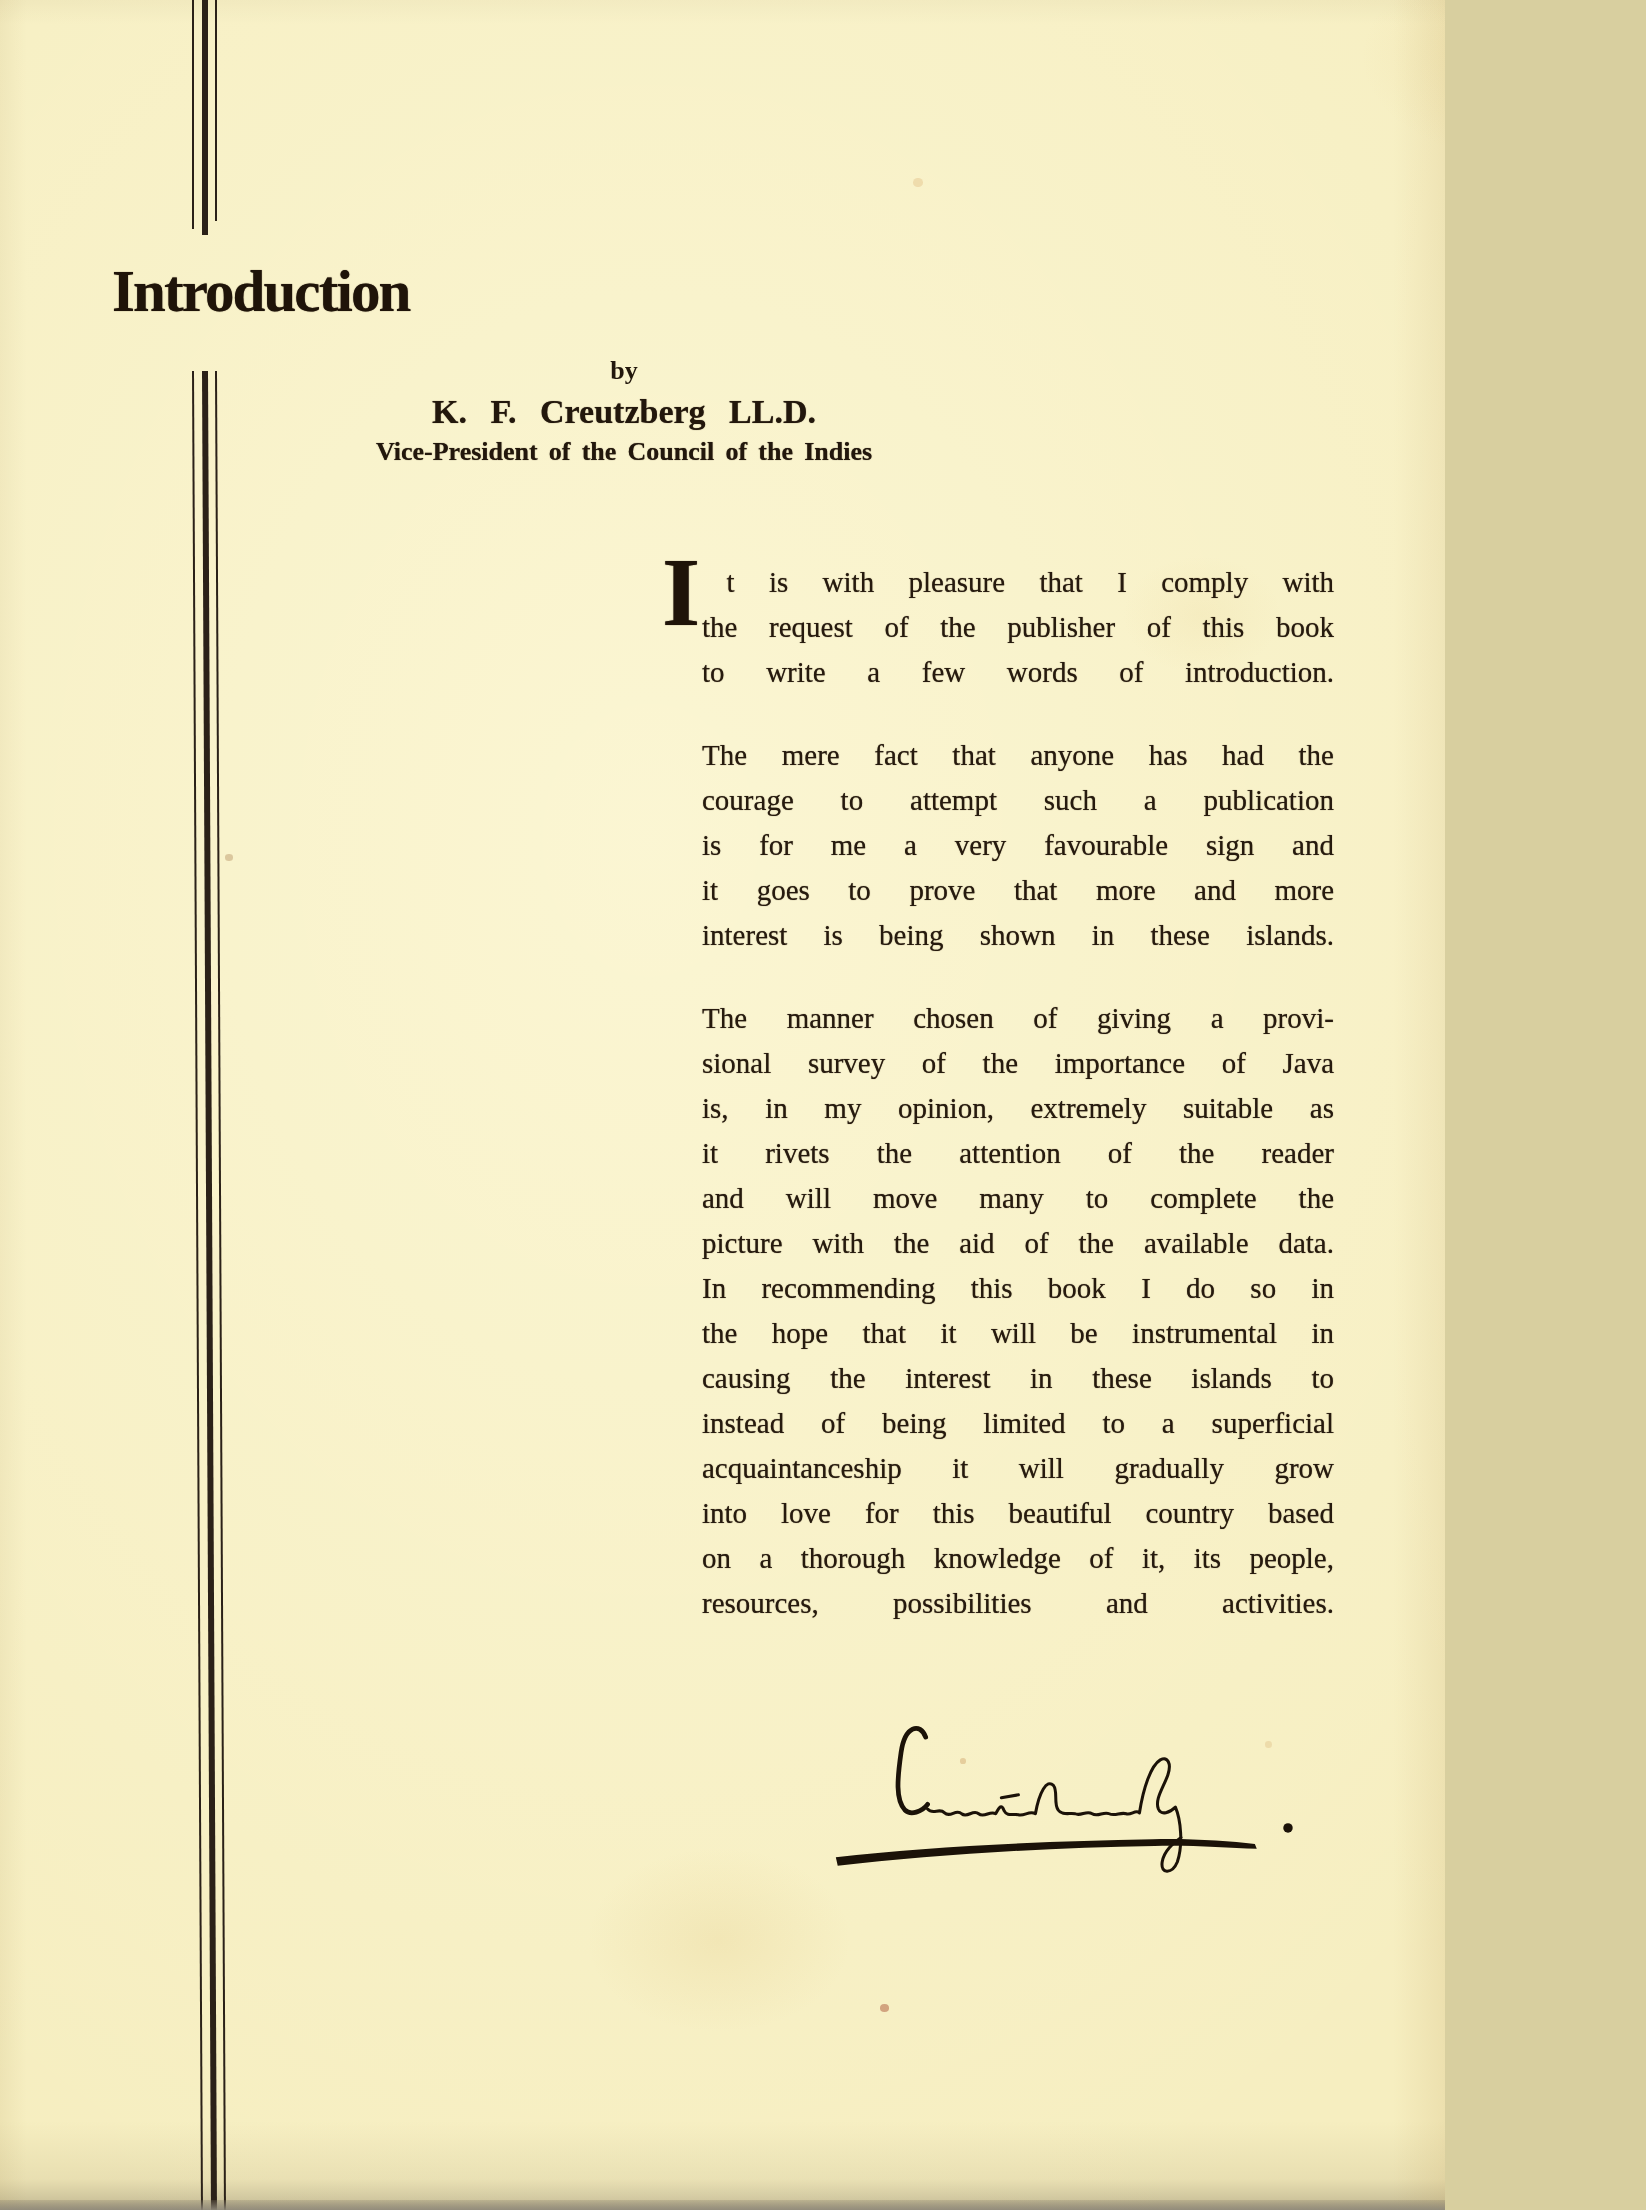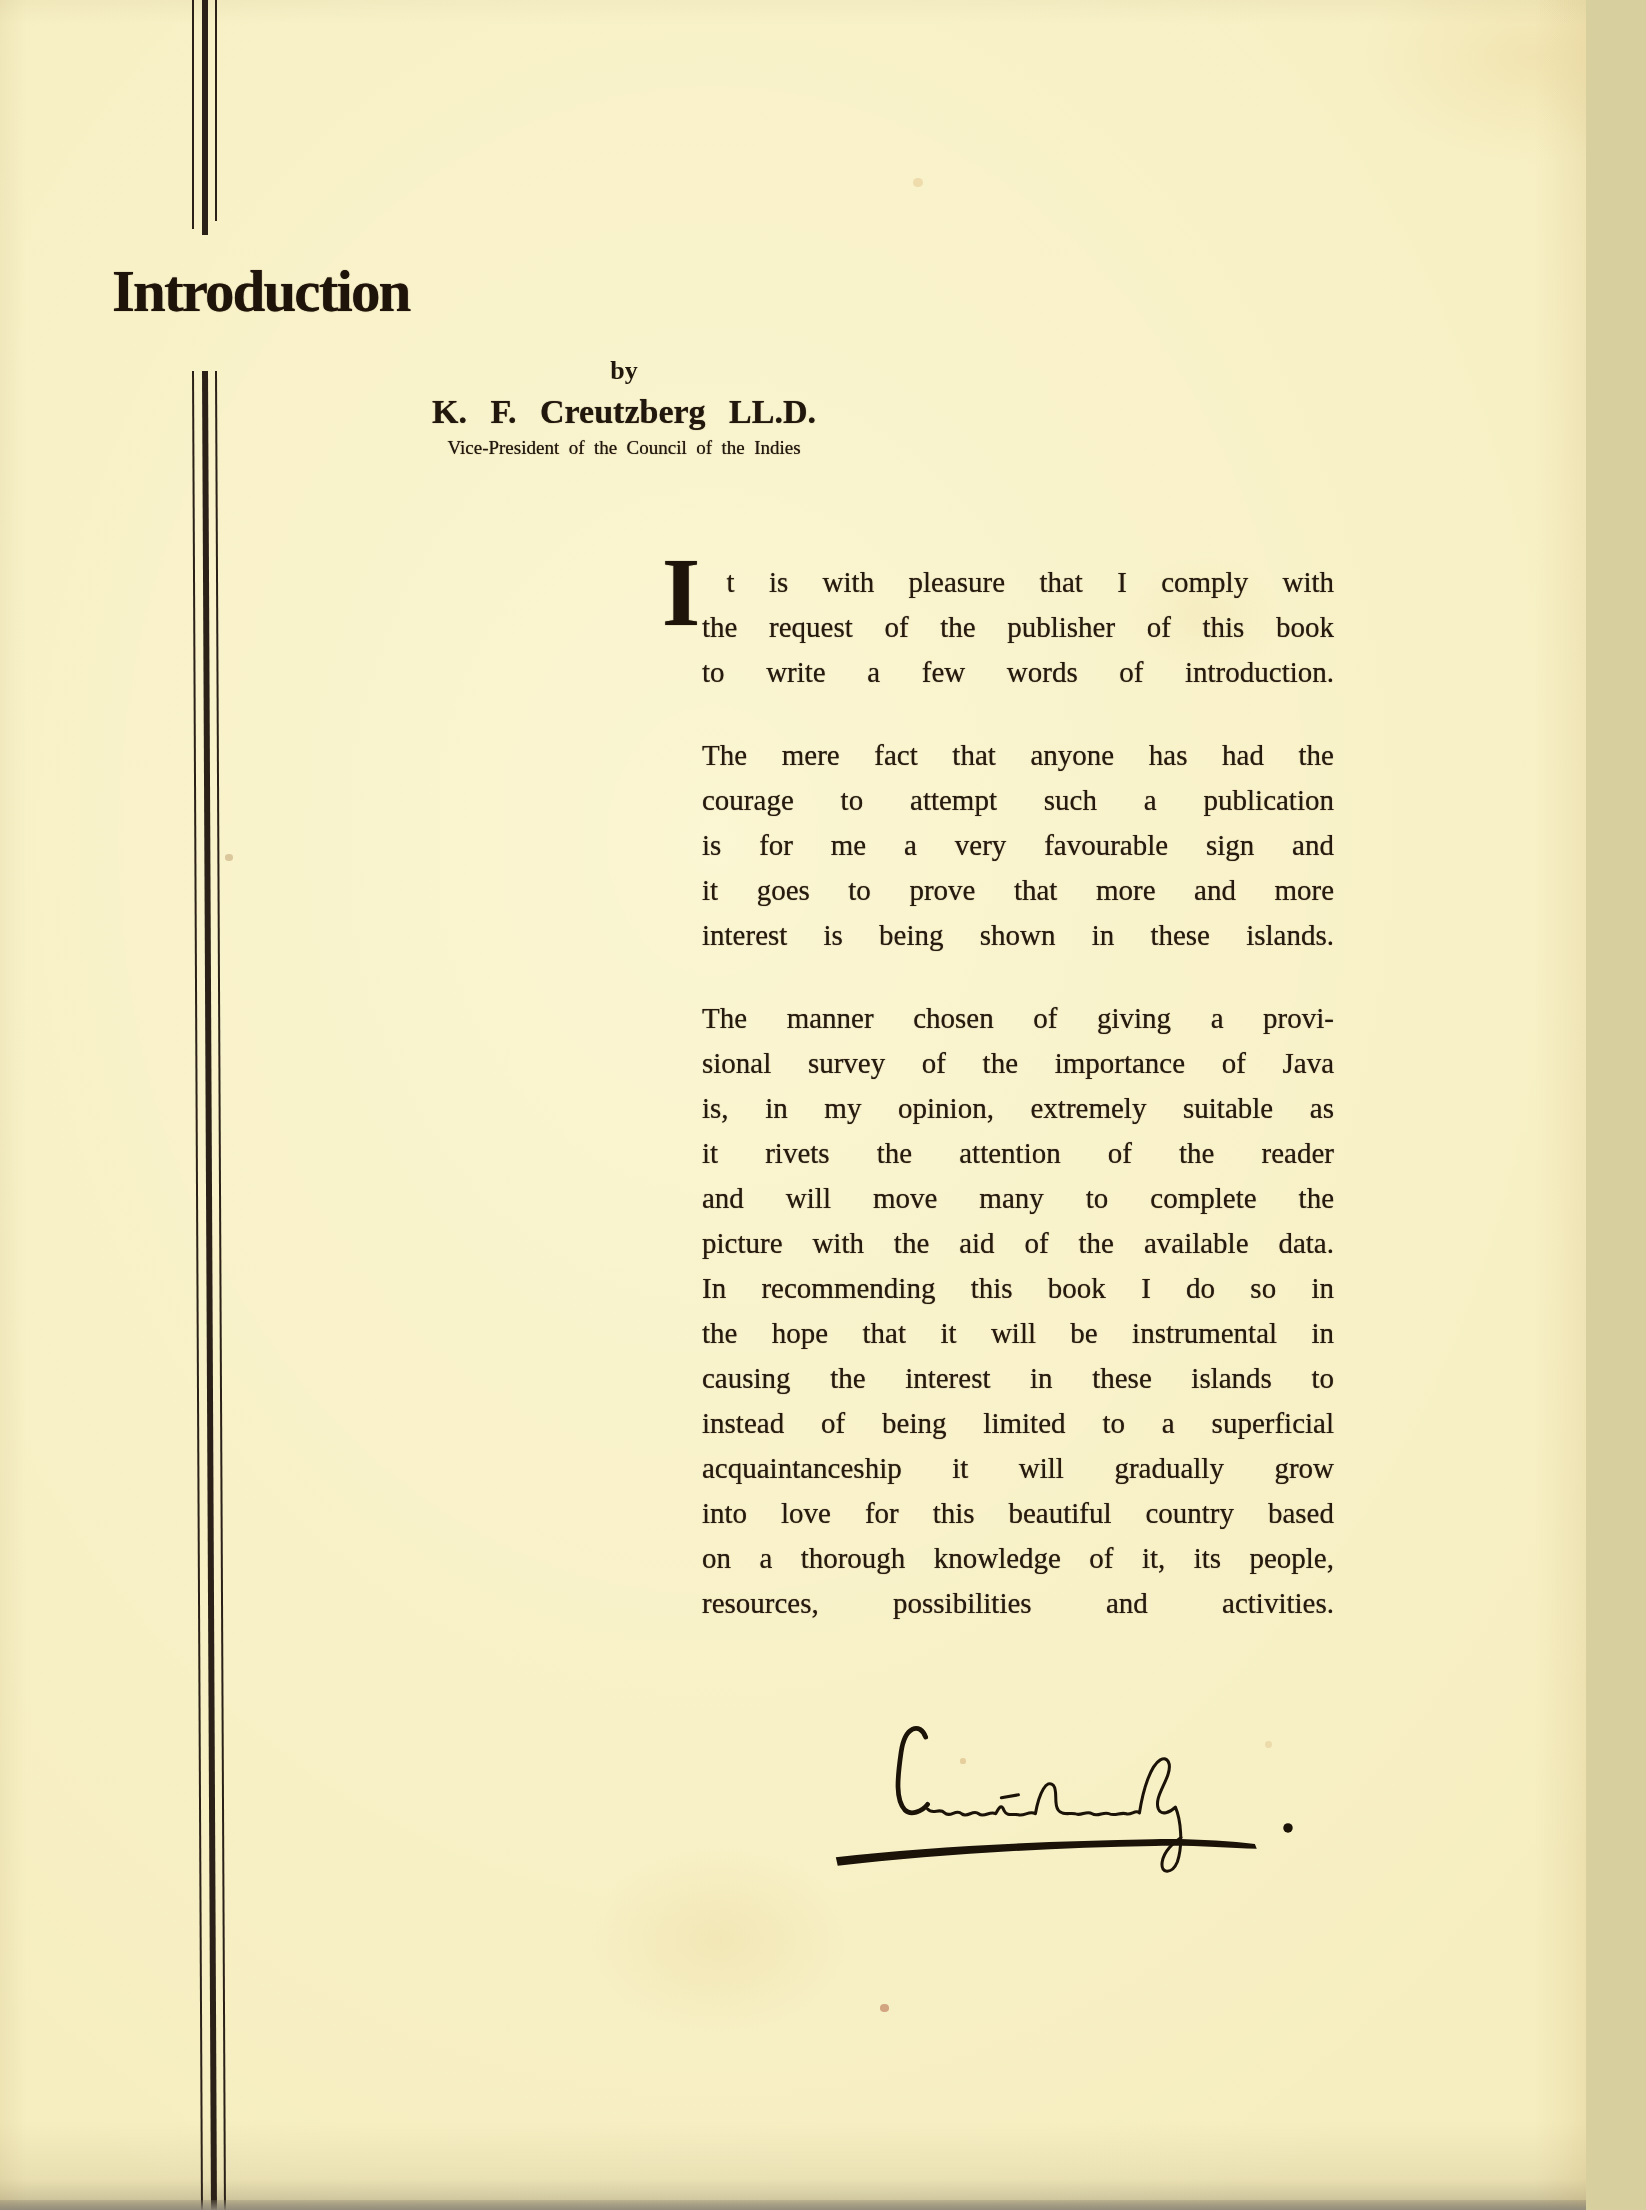--- a/index.html
+++ b/index.html
@@ -1,18 +1,18 @@
 <!DOCTYPE html>
 <html style="font-size:15px"><head>
 <meta charset="utf-8">
 <style>
   html,body{margin:0;padding:0;background:#d8cf9f;}
   .page{
     position:relative;
-    width:1586px;height:2211px;
+    width:1445px;height:2211px;
     overflow:hidden;
     font-family:"Liberation Serif", serif;
     background:
       radial-gradient(ellipse 246px 151px at 1533px 57px,  rgba(208,162,72,0.14), transparent 70%),
       radial-gradient(ellipse 189px 132px at 719px 1940px, rgba(205,160,70,0.12), transparent 70%),
       radial-gradient(ellipse 114px 85px  at 1202px 615px, rgba(210,170,80,0.08), transparent 70%),
       radial-gradient(ellipse 1420px 1798px at 45% 38%,    rgba(255,252,226,0.55), transparent 85%),
       linear-gradient(to right,  rgba(170,145,85,0.12), transparent 26.5px),
       linear-gradient(to left,   rgba(185,150,80,0.16), transparent 52px),
       linear-gradient(to bottom, rgba(170,150,95,0.10), transparent 24.6px),
@@ -34,21 +34,21 @@
   .rules-main .rule{height:100%;}
   
   .title{
     position:absolute;left:112px;top:257px;margin:0;
     font-size:59px;font-weight:bold;letter-spacing:-1.9px;color:#1f1409;
     text-shadow:0 0 0.9px rgba(35,20,8,0.85);
   }
   .byline{position:absolute;left:293px;top:356px;width:662px;text-align:center;color:#22170c;}
   .byline .by{font-size:26px;font-weight:bold;}
   .byline .author{font-size:34px;font-weight:bold;margin-top:7px;word-spacing:15px;text-shadow:0 0 0.9px rgba(35,20,8,0.8);}
-  .byline .role{font-size:19px;font-weight:normal;margin-top:5.7px;word-spacing:4.7px;text-shadow:0 0 0.9px rgba(35,20,8,0.8);}
+  .byline .role{font-size:26px;font-weight:bold;margin-top:5.7px;word-spacing:4.7px;text-shadow:0 0 0.9px rgba(35,20,8,0.8);}
   
   .body-text{position:absolute;left:702px;top:560px;width:632px;}
   .para{position:relative;}
   .para + .para{margin-top:38px;}
   .line{
     font-size:29px;font-weight:normal;line-height:45px;
     text-align:justify;text-align-last:justify;
     word-spacing:1.9px;color:#261a0e;
     text-shadow:0 0 0.9px rgba(40,25,10,0.75);
     white-space:normal;

